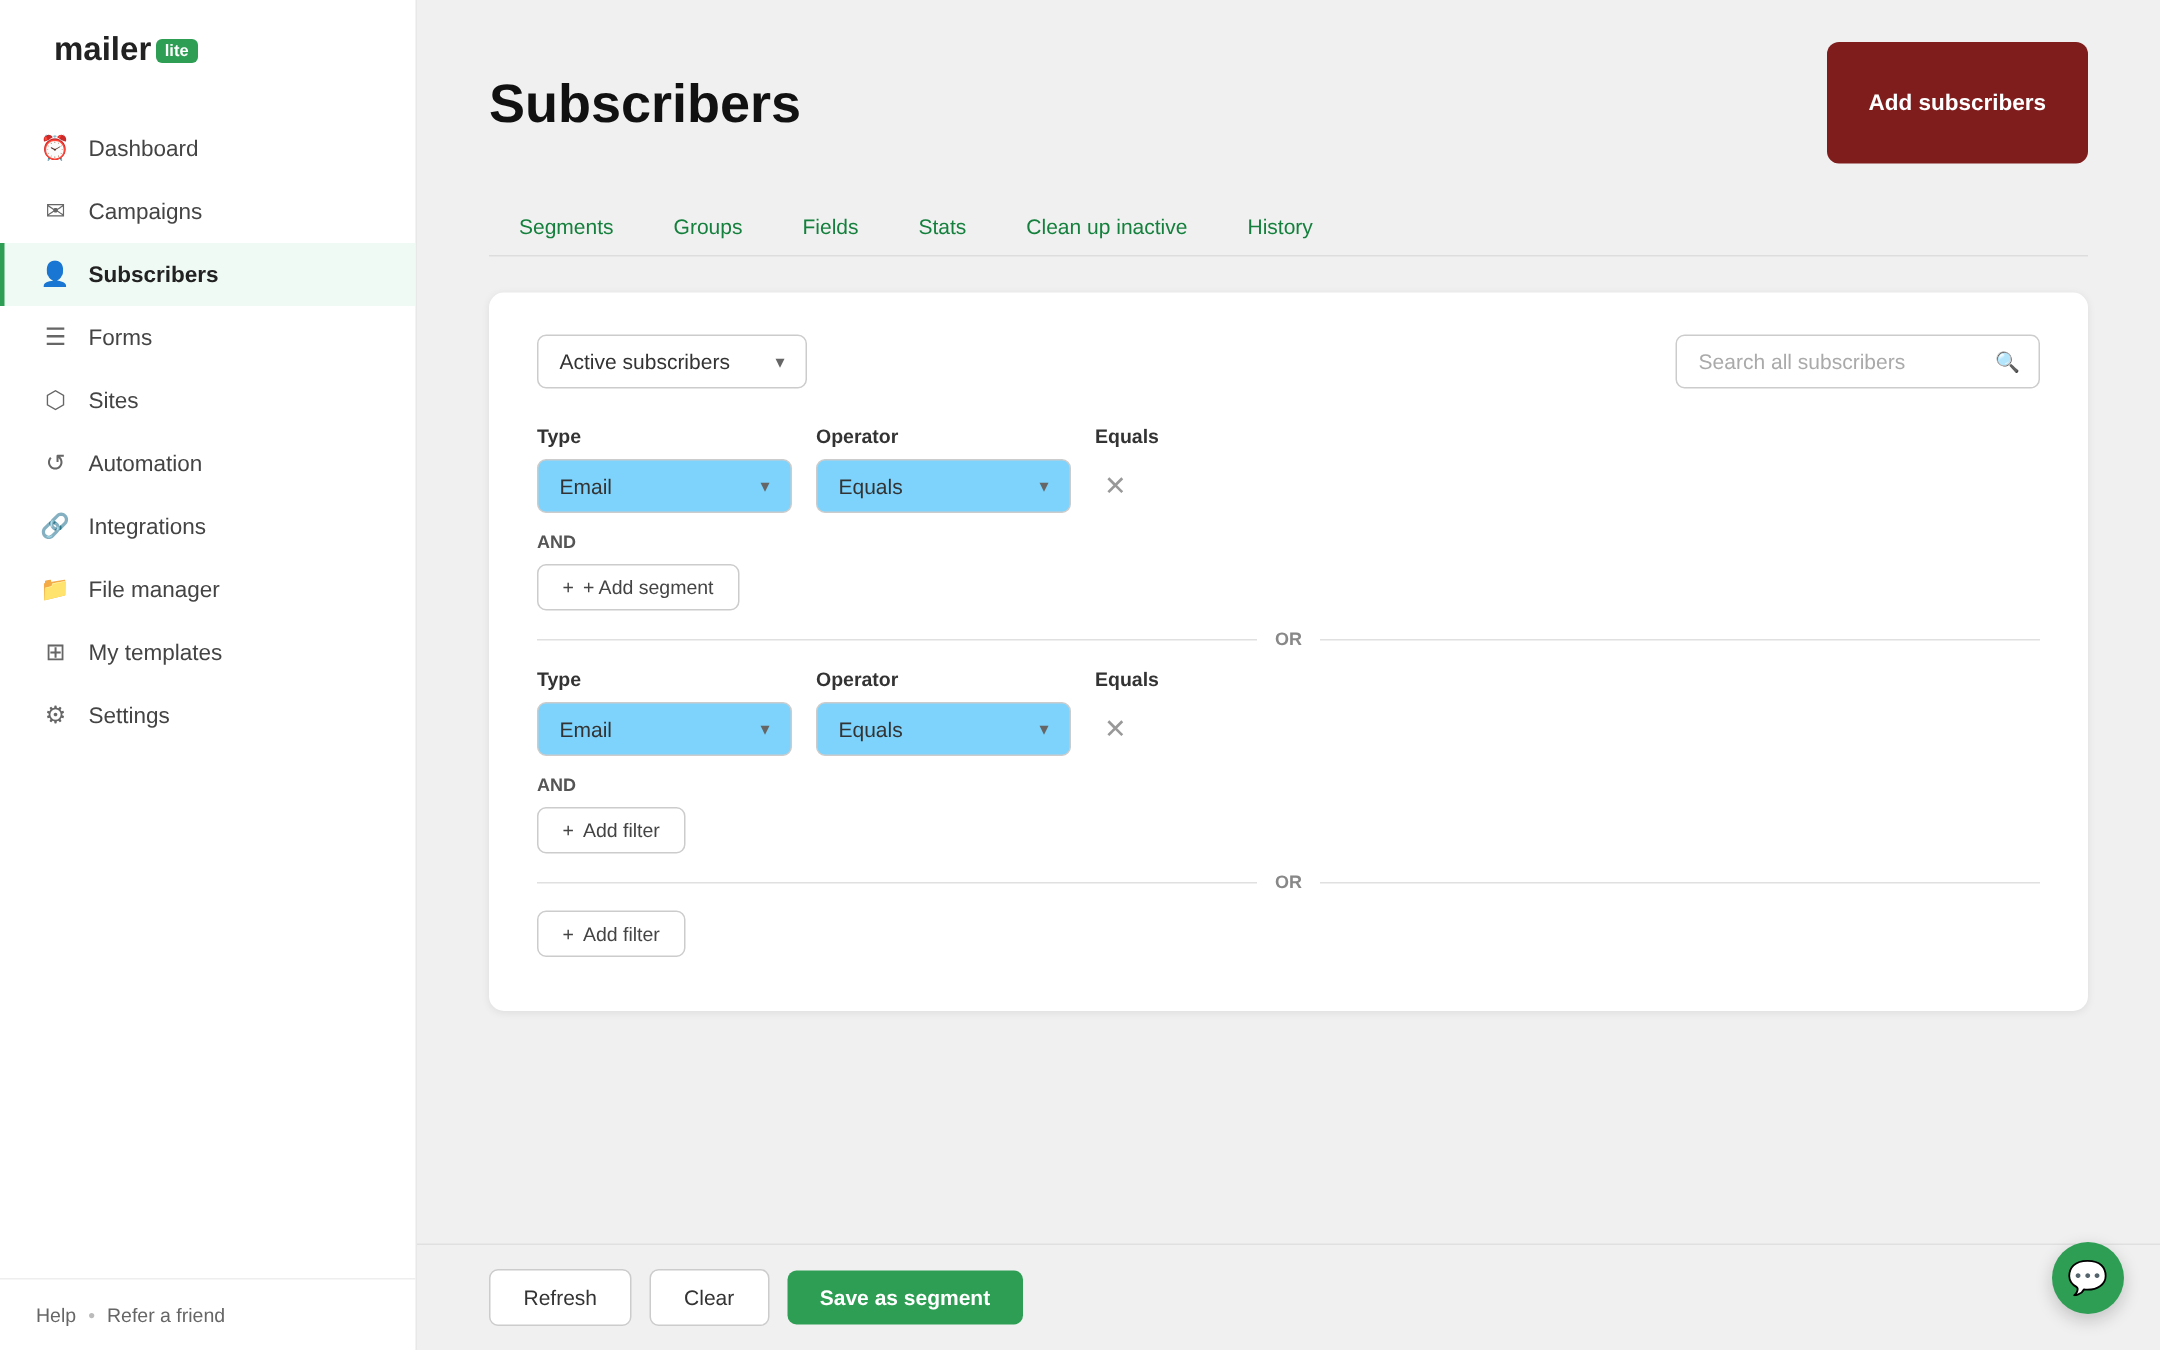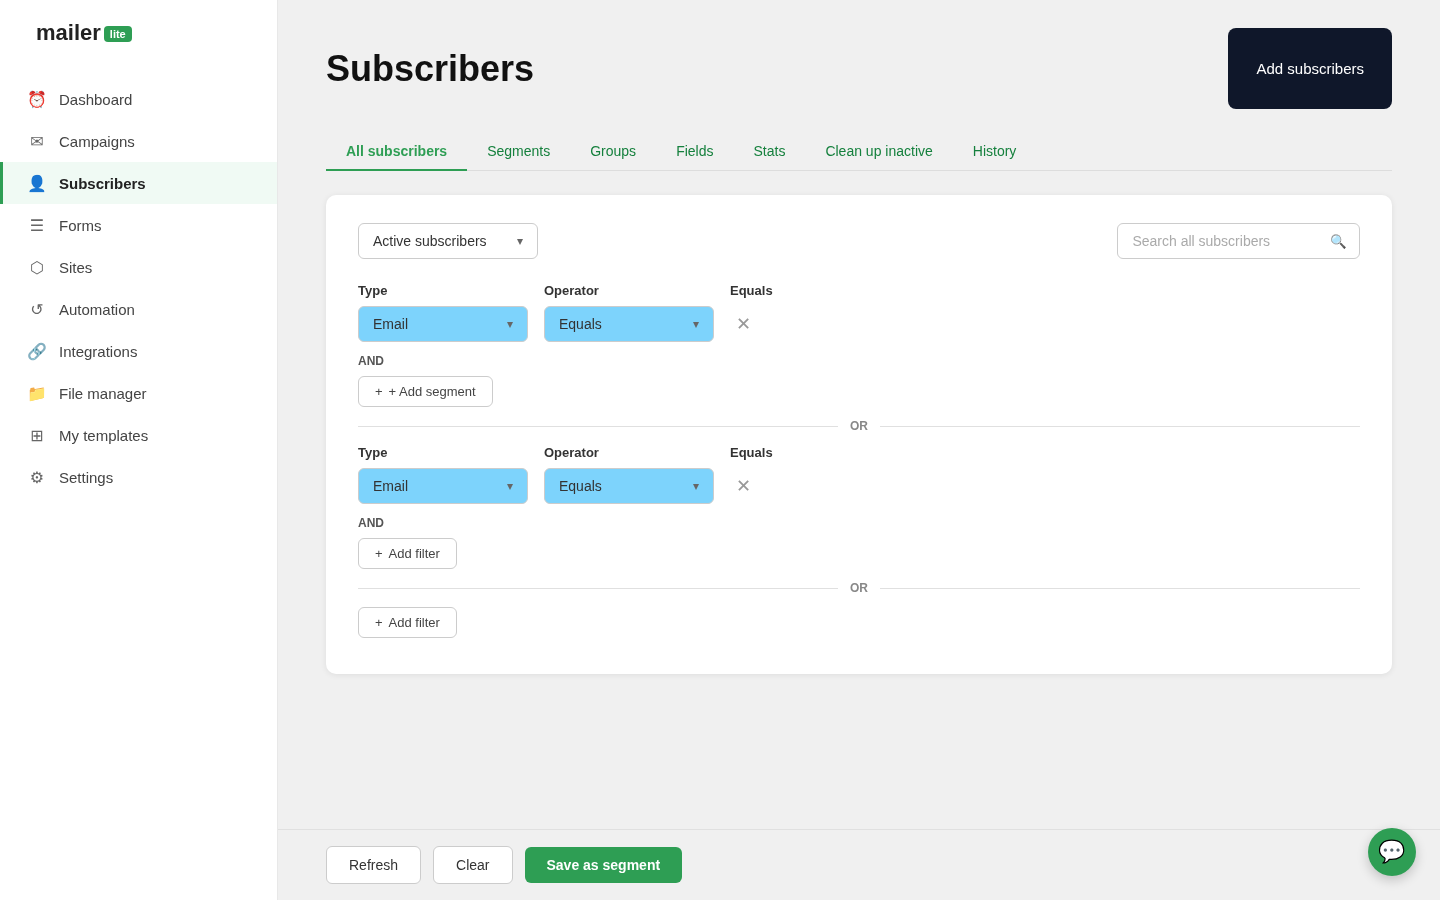--- a/index.html
+++ b/index.html
@@ -95,27 +95,27 @@
       align-items: center;
       justify-content: space-between;
       margin-bottom: 24px;
     }
     .page-title {
       font-size: 36px;
       font-weight: 700;
       color: #111;
     }
     .add-btn {
-      background: #0f172a;
+      background: #7f1d1d;
       color: #fff;
       border: none;
       border-radius: 8px;
       padding: 32px 28px;
       font-size: 15px;
-      font-weight: 400;
+      font-weight: 700;
       cursor: pointer;
     }
 
     
     .tabs {
       display: flex;
       gap: 0;
       border-bottom: 1px solid #ddd;
     }
     .tab {
@@ -400,31 +400,35 @@
   </div>
       <div class="nav-item">
     <span class="nav-icon">⊞</span>
     <span>My templates</span>
   </div>
       <div class="nav-item">
     <span class="nav-icon">⚙</span>
     <span>Settings</span>
   </div>
     </div>
+  <div class="sidebar-bottom">
+    <a>Help</a>
+    <span class="dot-sep">•</span>
+    <a>Refer a friend</a>
+  </div>
 </nav>
 
 <div class="main">
   <div class="main-header">
     <div class="main-top-row">
       <h1 class="page-title">Subscribers</h1>
       <button class="add-btn">Add subscribers</button>
     </div>
     <div class="tabs">
 
-    <div class="tab active">All subscribers</div>
         <div class="tab">Segments</div>
         <div class="tab">Groups</div>
         <div class="tab">Fields</div>
         <div class="tab">Stats</div>
         <div class="tab">Clean up inactive</div>
         <div class="tab">History</div>
       </div>
   </div>
 
   <div class="content-area">

